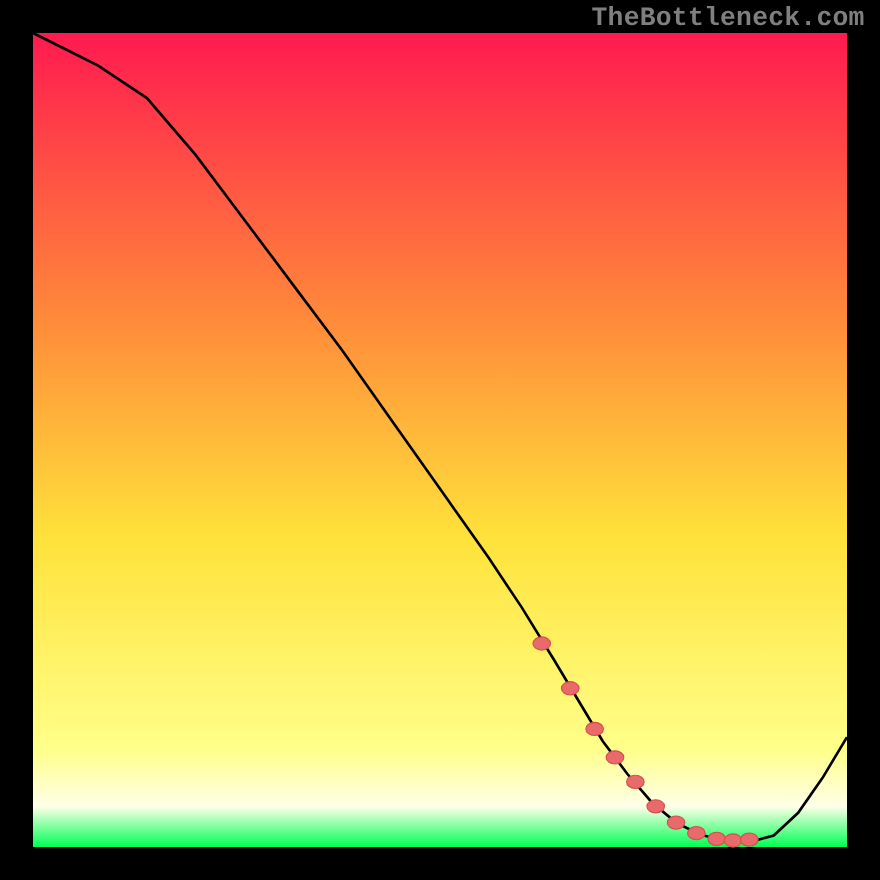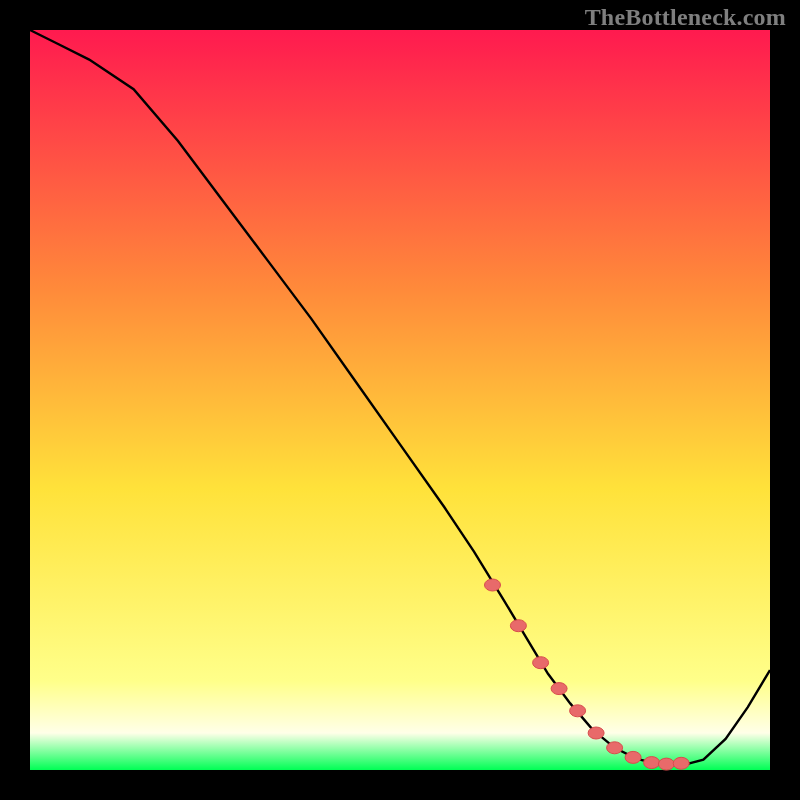--- a/index.html
+++ b/index.html
@@ -15,21 +15,21 @@
     left: 0;
     top: 0;
     width: 800px;
     height: 800px;
     background: #000;
   }
   .watermark {
     position: absolute;
     top: 4px;
     right: 14px;
-    font-family: Liberation Serif, serif;
+    font-family: Liberation Mono, monospace;
     font-size: 24px;
     font-weight: 600;
     color: #7f7f7f;
     letter-spacing: 0.2px;
   }
   svg {
     position: absolute;
     left: 0;
     top: 0;
   }

